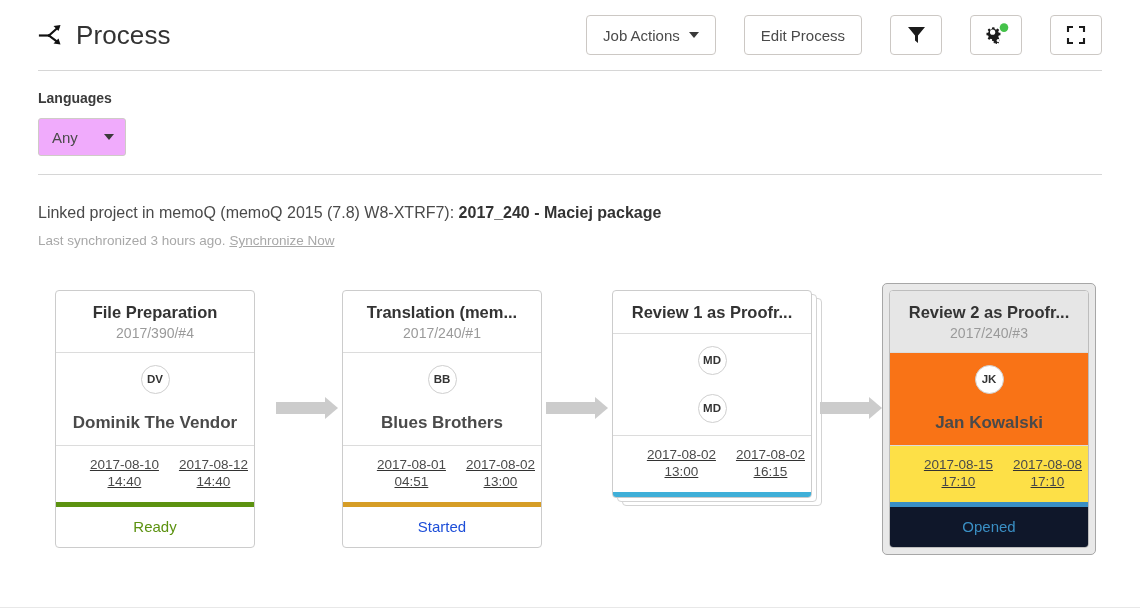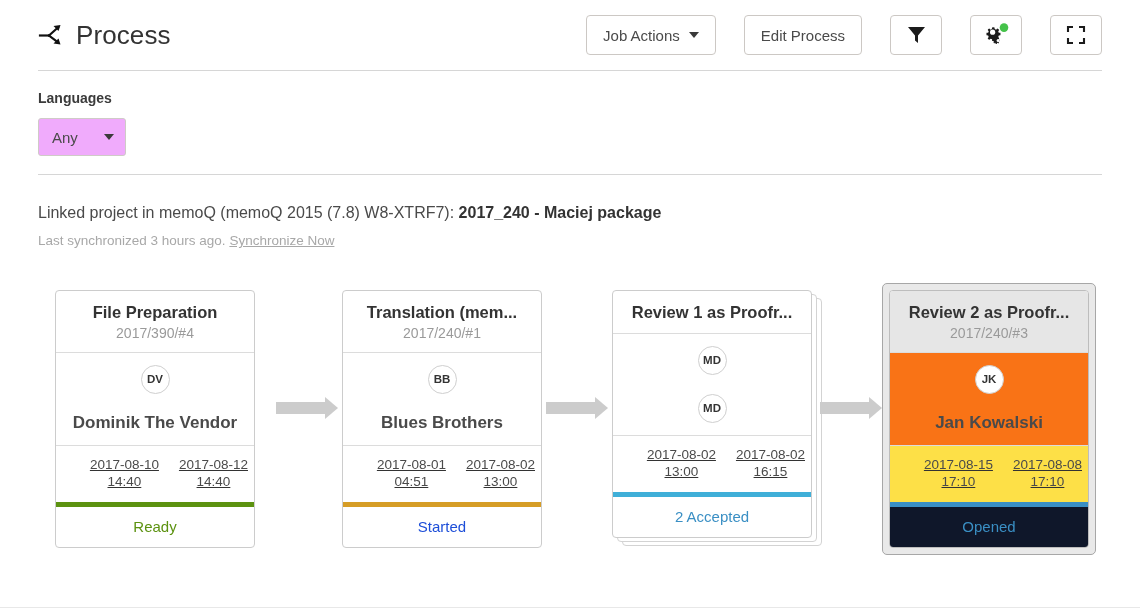--- a/index.html
+++ b/index.html
@@ -272,21 +272,20 @@
             <div class="date-col">
               <div>2017-08-02</div>
               <div>13:00</div>
             </div>
             <div class="date-col">
               <div>2017-08-02</div>
               <div>16:15</div>
             </div>
           </div>
           <div class="status-bar" style="background:#3fafd8;"></div>
-          <div class="card-status" style="color:#3a8fc4;">2 Accepted</div>
         </div>
       </div>
     </div>
 
     <div class="arrow" style="left:820px; width:62px;">
       <div class="shaft" style="width:49px;"></div>
         <div class="headtri"></div>
     </div>
 
     <div class="node selected" style="left:889px;">

